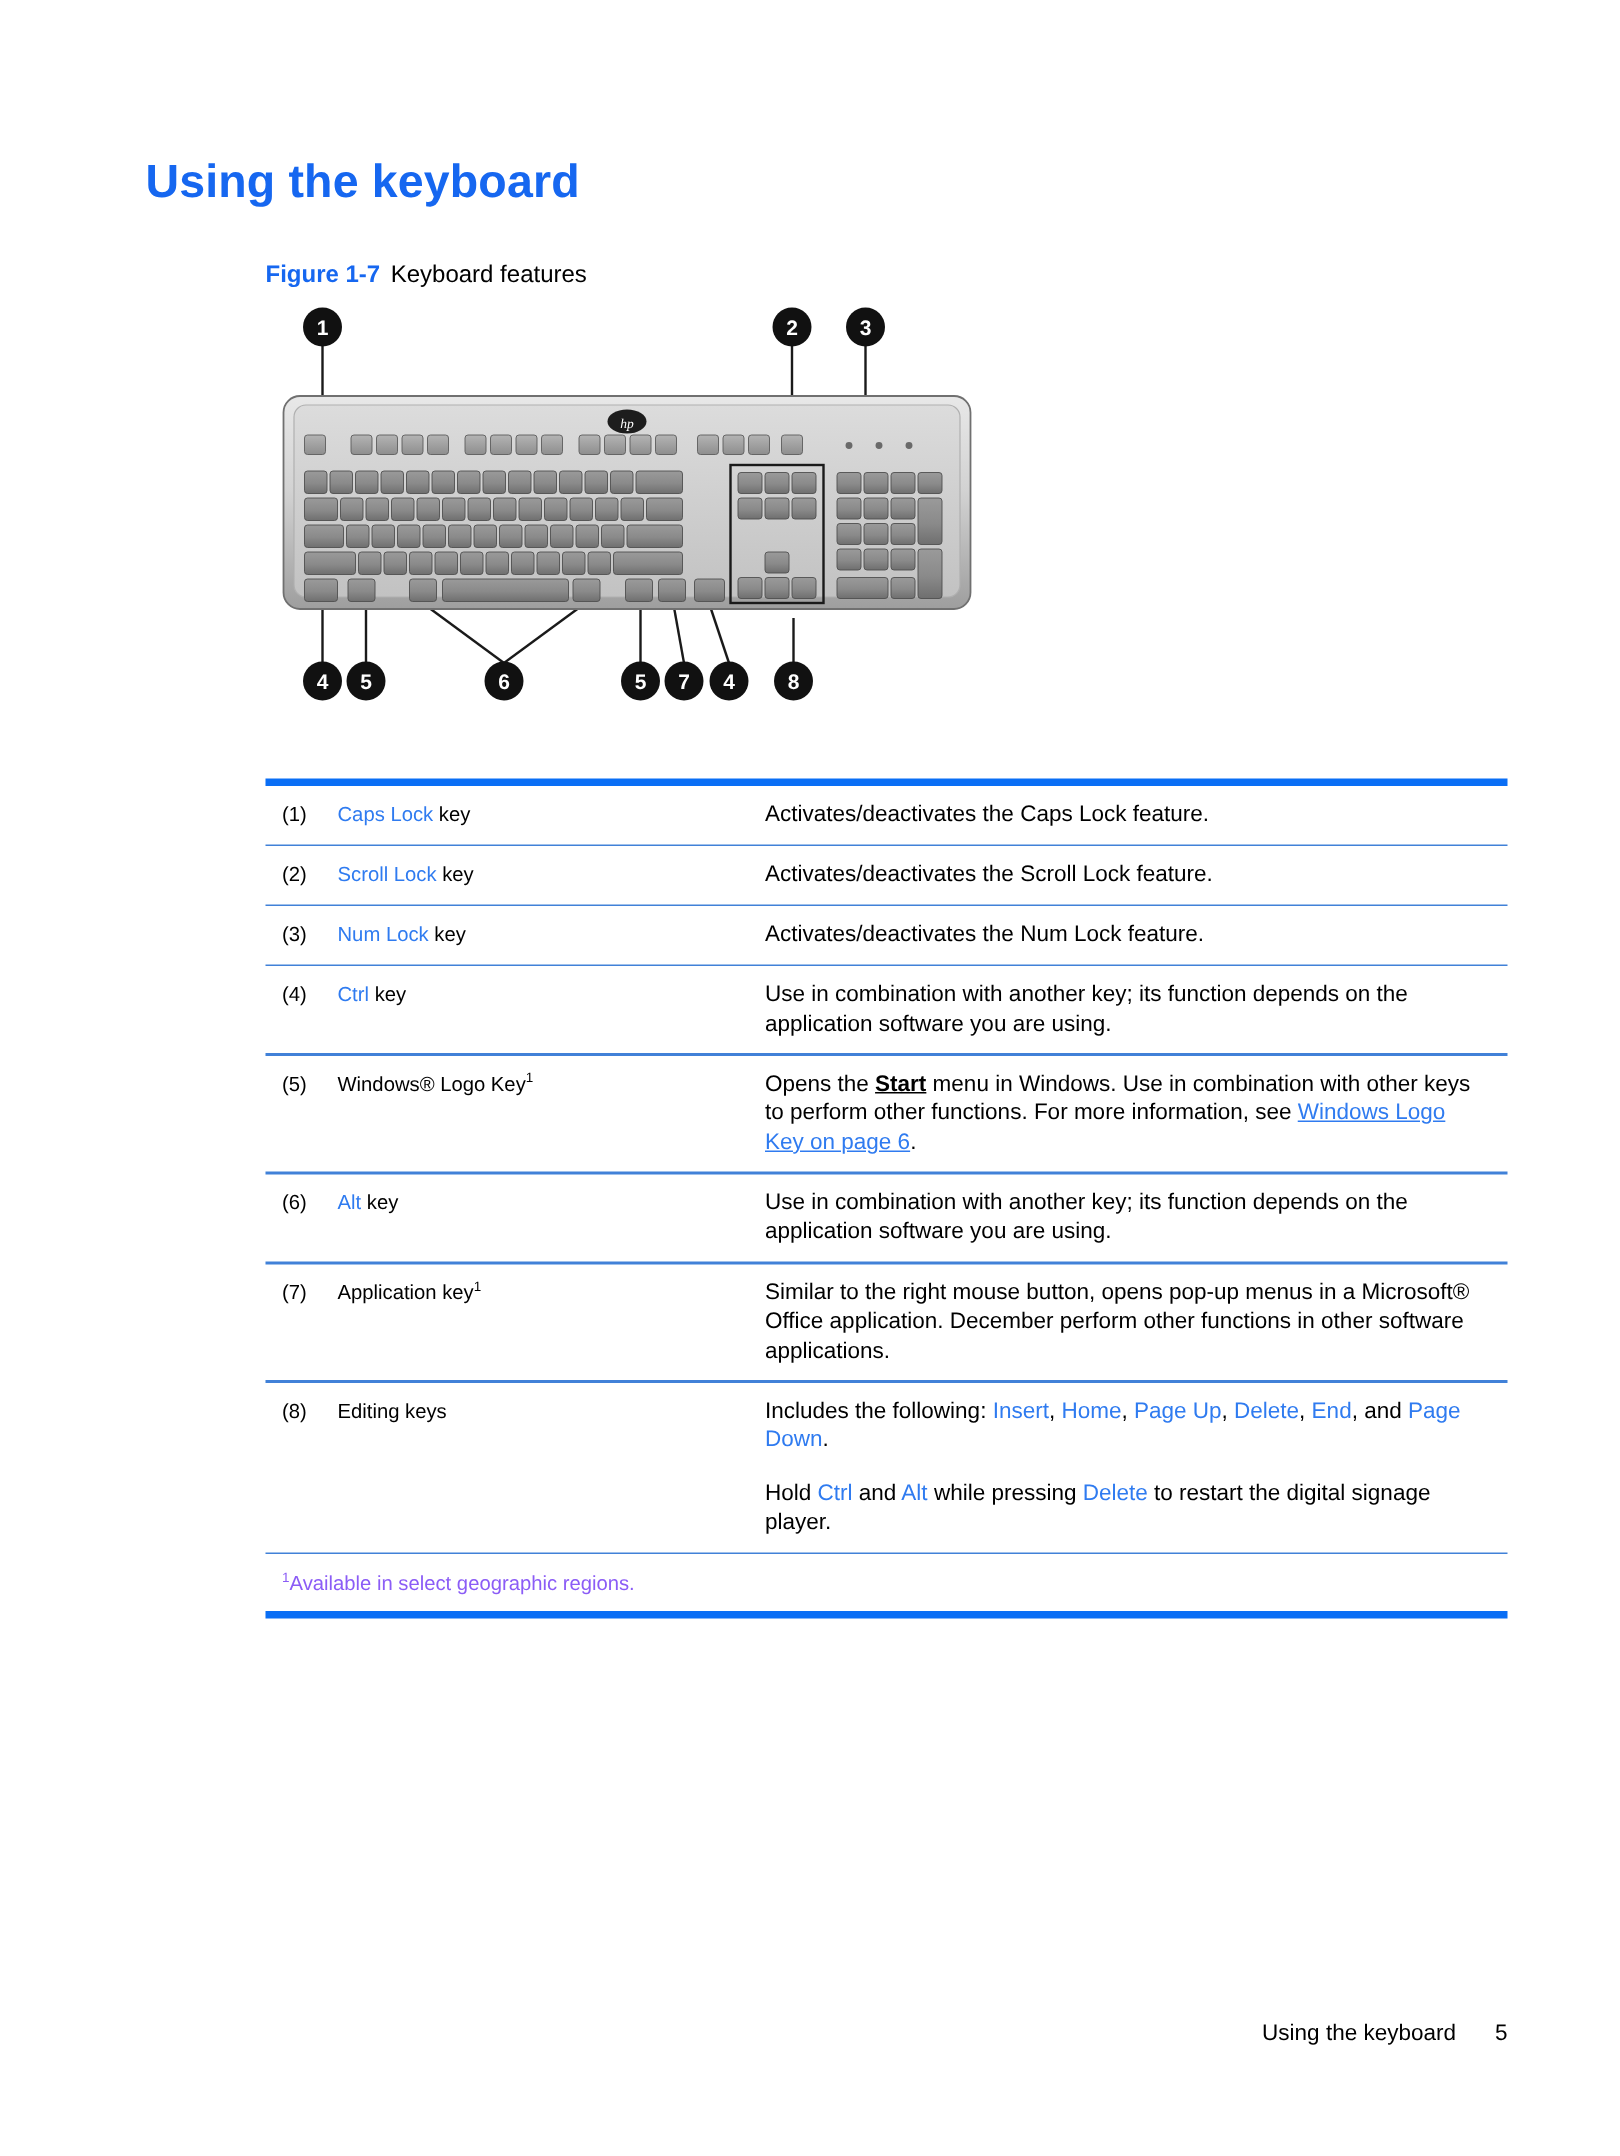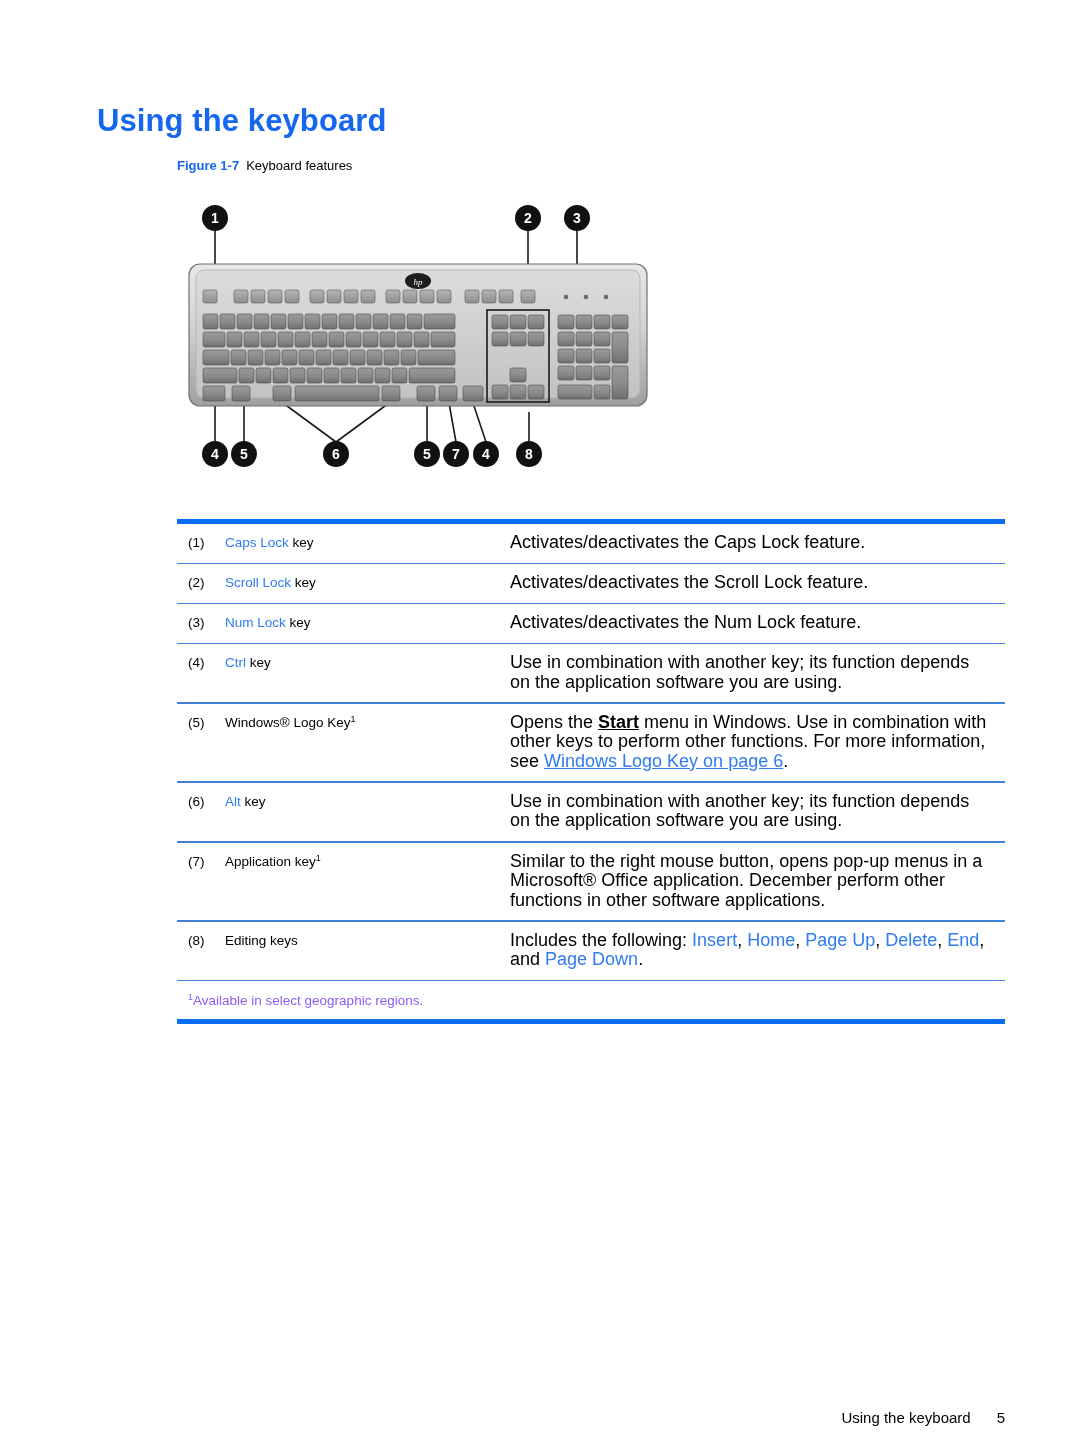--- a/index.html
+++ b/index.html
@@ -32,22 +32,22 @@
     font-weight: bold;
     color: #1667f0;
     letter-spacing: 0.1px;
     white-space: nowrap;
   }
 
   
   .figure-caption {
     position: absolute;
     left: 177px;
-    top: 158px;
-    font-size: 13px;
+    top: 175px;
+    font-size: 16px;
     white-space: nowrap;
   }
   .figure-caption .fig-label {
     font-weight: bold;
     color: #1667f0;
   }
   .figure-caption .fig-title {
     color: #000;
     margin-left: 7px;
   }
@@ -100,21 +100,21 @@
   }
   .c-item {
     width: 285px;
     flex: 0 0 285px;
     font-size: 13.5px;
     line-height: 19px;
     color: #000;
   }
   .c-desc {
     flex: 1 1 auto;
-    font-size: 18px;
+    font-size: 15px;
     line-height: 19.5px;
     color: #000;
     padding-right: 14px;
   }
   .c-desc p {
     margin: 0;
   }
   .c-desc p + p {
     margin-top: 16px;
   }
@@ -141,21 +141,21 @@
     padding: 10px 0 9px 11px;
     font-size: 13.5px;
     line-height: 19px;
     color: #8b5cf6;
   }
 
   
   .page-footer {
     position: absolute;
     left: 0;
-    top: 1409px;
+    top: 1347px;
     width: 1005px;
     text-align: right;
     font-size: 15px;
     color: #000;
   }
   .page-footer .ftitle { margin-right: 26px; }
 </style>
 </head>
 <body>
 
@@ -464,20 +464,21 @@
           <p>Similar to the right mouse button, opens pop-up menus in a Microsoft® Office application. December perform other functions in other software applications.</p>
         </div>
     </div>
     <div class="rule-thin"></div>
 
     <div class="trow">
       <div class="c-num">(8)</div>
       <div class="c-item"><span>Editing keys</span></div>
       <div class="c-desc">
         <p><span>Includes the following: </span><span class="kw">Insert</span><span>, </span><span class="kw">Home</span><span>, </span><span class="kw">Page Up</span><span>, </span><span class="kw">Delete</span><span>, </span><span class="kw">End</span><span>, </span><span>and</span><span>&nbsp;</span><span class="kw">Page Down</span><span>.</span></p>
+        <p><span>Hold </span><span class="kw">Ctrl</span><span> and </span><span class="kw">Alt</span><span> while pressing </span><span class="kw">Delete</span><span> to restart the digital signage player.</span></p>
       </div>
     </div>
     <div class="rule-thin"></div>
 
     <div class="footnote"><sup>1</sup><span>Available in select geographic regions.</span></div>
 
     <div class="rule-thick-bottom"></div>
   </div>
 
   <div class="page-footer">

